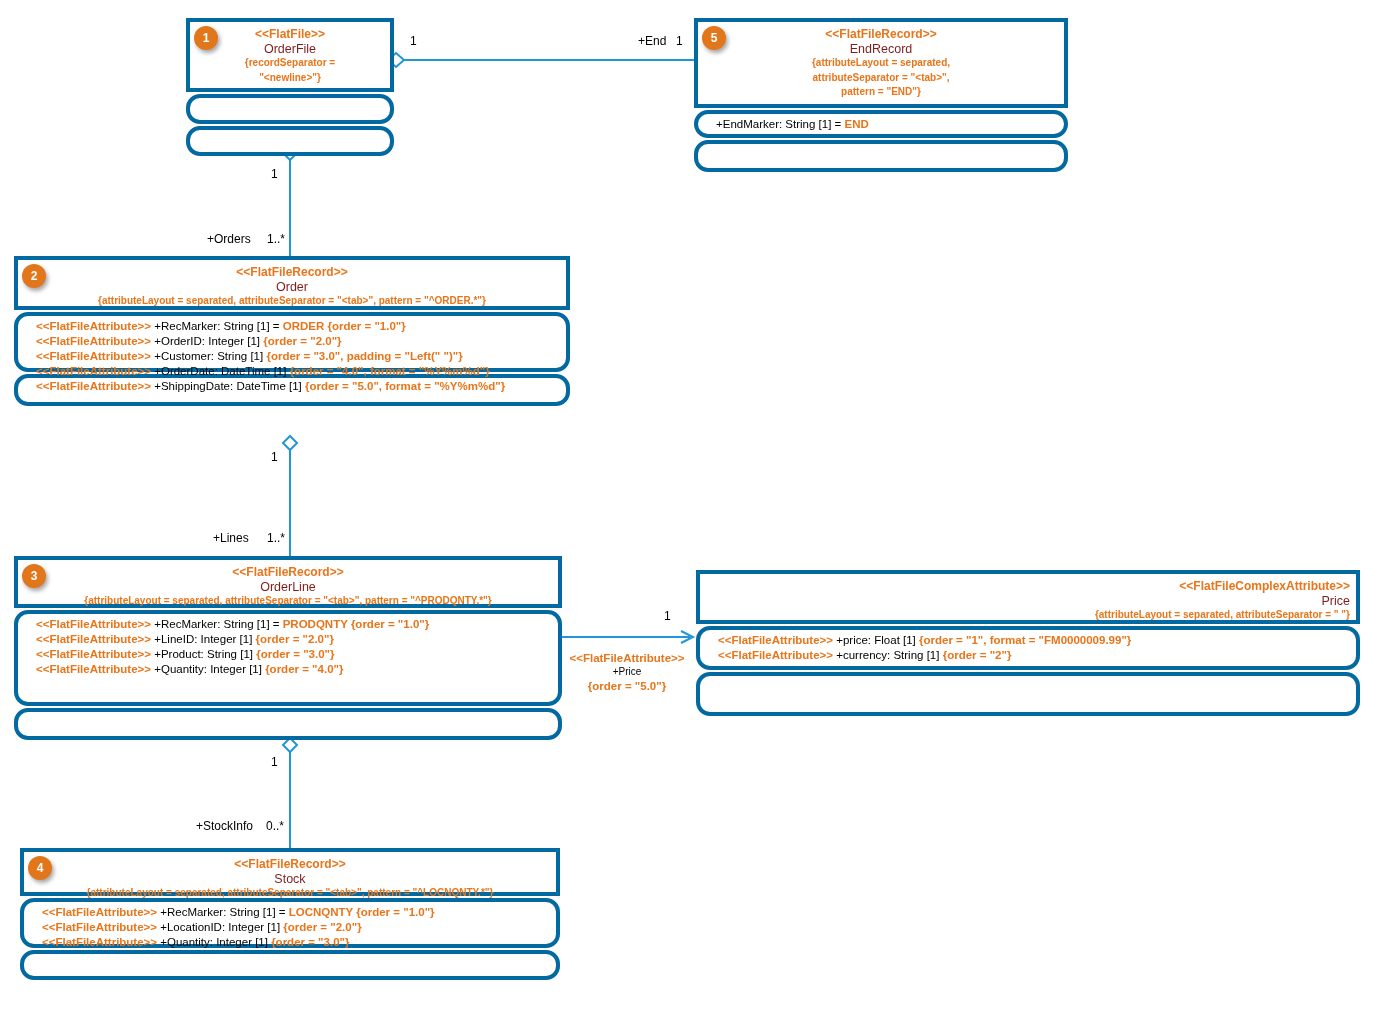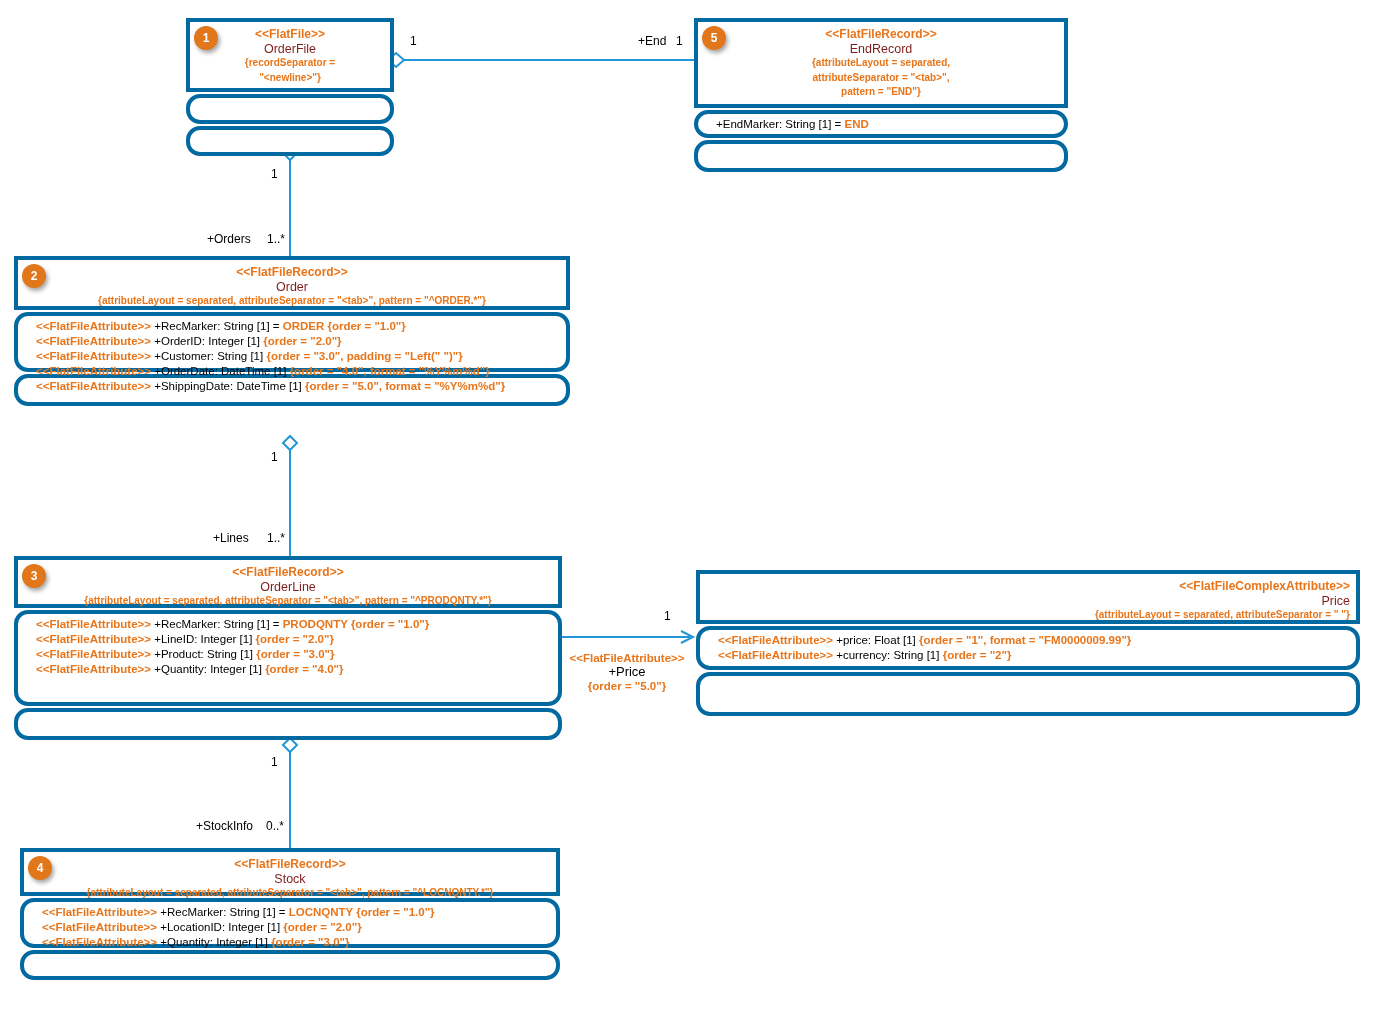--- a/index.html
+++ b/index.html
@@ -253,17 +253,17 @@
   <div class="lbl" style="left:213px; top:531px;">+Lines</div>
   <div class="lbl" style="left:267px; top:531px;">1..*</div>
 
   <div class="lbl" style="left:271px; top:755px;">1</div>
   <div class="lbl" style="left:196px; top:819px;">+StockInfo</div>
   <div class="lbl" style="left:266px; top:819px;">0..*</div>
 
   <div class="lbl" style="left:664px; top:609px;">1</div>
   <div class="lbl center" style="left:562px; top:651px; width:130px;">
     <div class="st">&lt;&lt;FlatFileAttribute&gt;&gt;</div>
-    <div style="font-size:13px;">+Price</div>
+    <div style="font-size:10px;">+Price</div>
     <div class="orange">{order = "5.0"}</div>
   </div>
 
 </div>
 
 </body></html>

